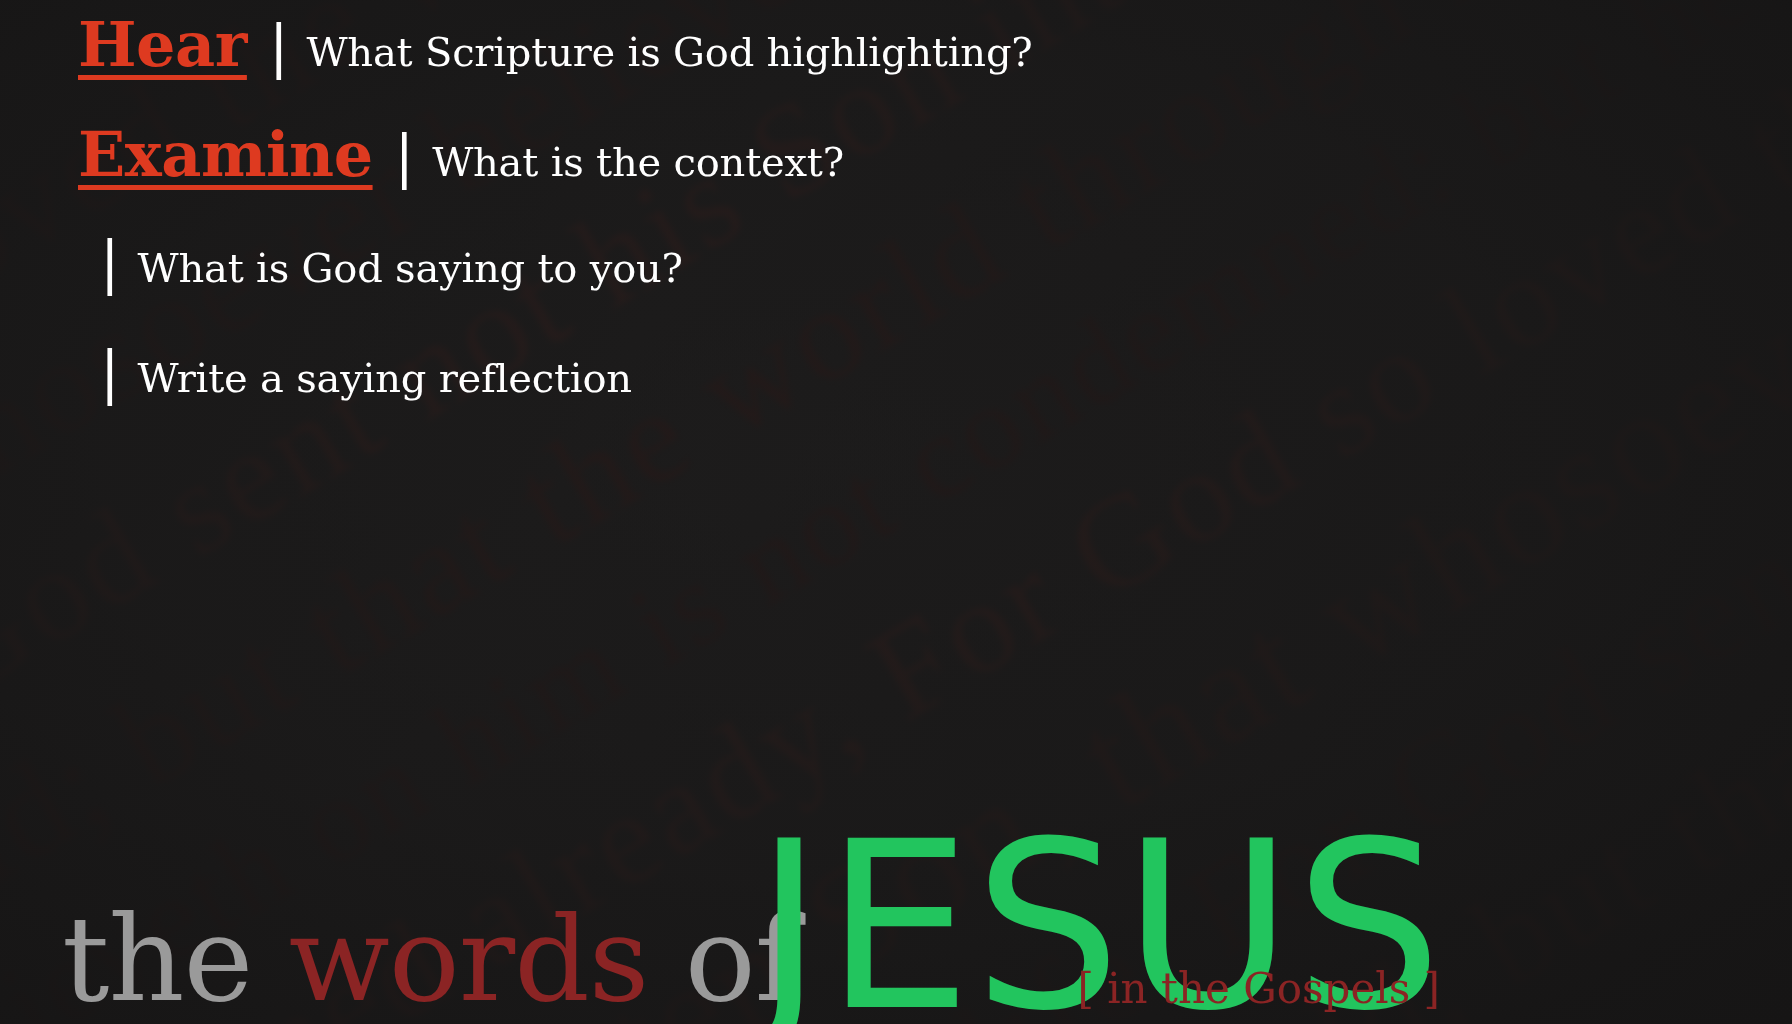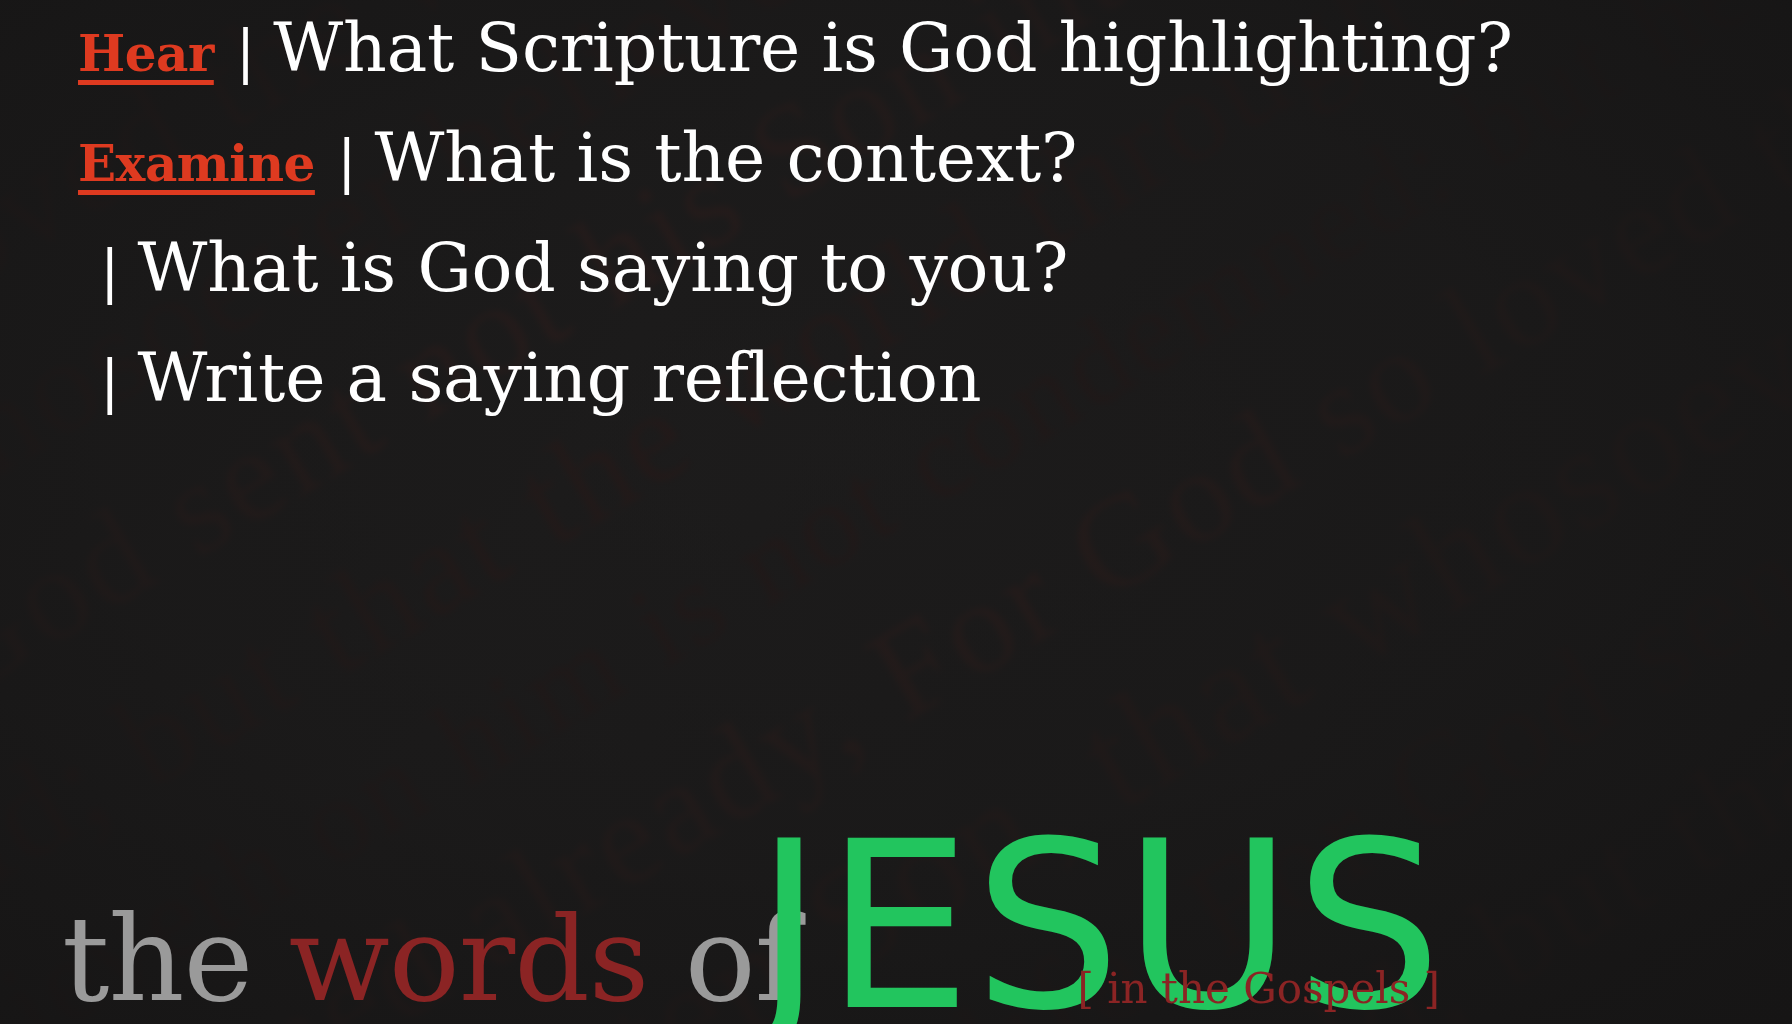--- a/index.html
+++ b/index.html
@@ -84,37 +84,37 @@
   }
   .prompt-row {
     display: flex;
     align-items: baseline;
     height: 110px;
     white-space: nowrap;
   }
   .prompt-key {
     font-family: "DejaVu Serif", "Liberation Serif", serif;
     font-weight: bold;
-    font-size: 50px;
+    font-size: 62px;
     color: #de3a20;
     text-decoration: underline;
     text-decoration-thickness: 5px;
     text-underline-offset: 9px;
     letter-spacing: -0.5px;
   }
   .prompt-bar {
     font-family: "DejaVu Serif", "Liberation Serif", serif;
     font-size: 58px;
     color: #ffffff;
     margin: 0 18px 0 22px;
     font-weight: normal;
   }
   .prompt-text {
     font-family: "DejaVu Serif", "Liberation Serif", serif;
-    font-size: 68px;
+    font-size: 40px;
     color: #ffffff;
     font-weight: normal;
     letter-spacing: -0.2px;
   }
 
   
   #lockup {
     position: absolute;
     left: 0;
     bottom: 0;

